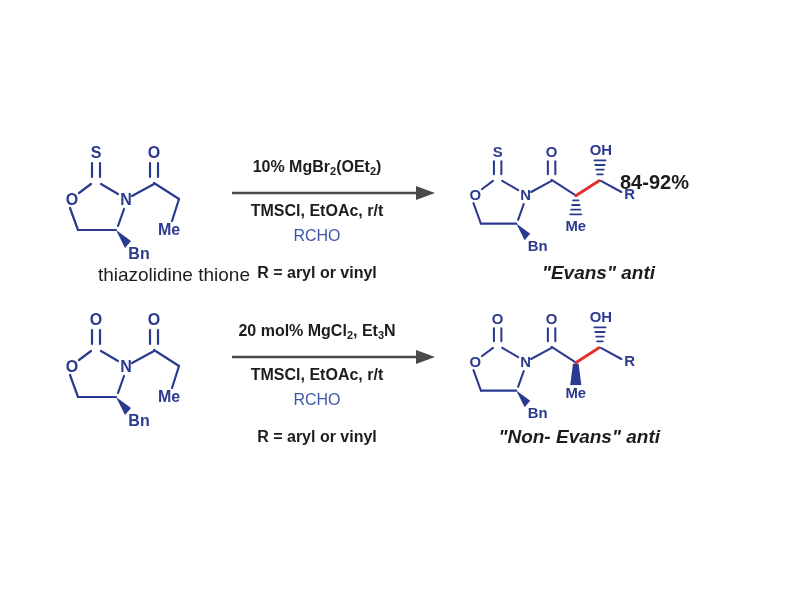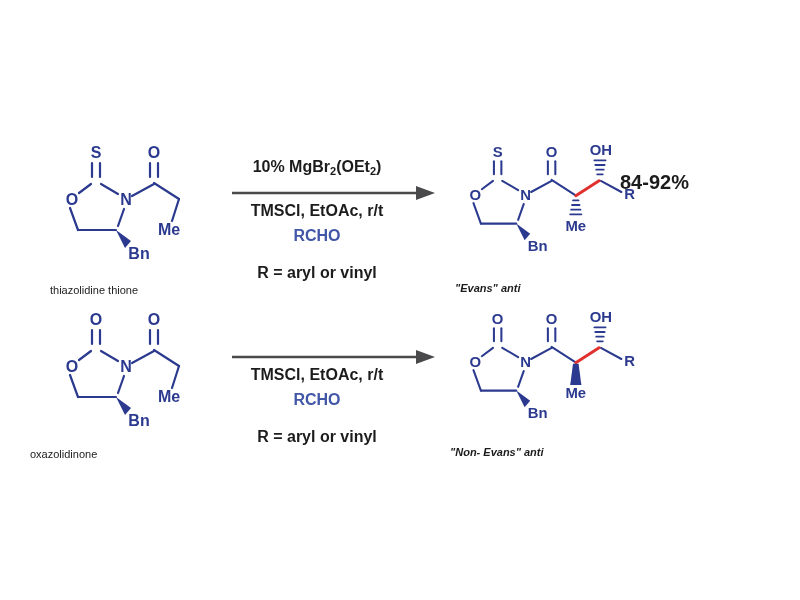--- a/index.html
+++ b/index.html
@@ -1,22 +1,22 @@
 <!DOCTYPE html>
 <html style="--structure: #2b3a8f; --highlight: #e0312e; --rcho: #4156a6; --arrow: #4a4a4c; --ink: #1c1c1c;"><head>
 <meta charset="utf-8">
 <style>
   html,body{margin:0;padding:0;background:#fff;}
   .canvas{position:relative;width:800px;height:600px;background:#ffffff;overflow:hidden;
           font-family:"Liberation Sans",sans-serif;color:var(--ink);}
   .abs{position:absolute;}
   .cond{width:200px;text-align:center;font-size:16px;color:var(--ink);white-space:nowrap;font-weight:bold;}
   .cond .sub{font-size:11px;vertical-align:-3px;}
-  .rcho{color:var(--rcho);font-weight:700;}
-  .struct-label{width:200px;text-align:left;font-size:11px;color:var(--ink);white-space:nowrap;margin-top:20px;}
+  .rcho{color:var(--rcho);font-weight:400;}
+  .struct-label{width:200px;text-align:right;font-size:19px;color:var(--ink);white-space:nowrap;}
   .product-label{font-weight:700;font-style:italic;}
   .results{width:155px;text-align:left;font-size:20px;line-height:20px;color:var(--ink);white-space:nowrap;font-weight:bold;}
   svg{overflow:visible;}
   svg text{font-family:"Liberation Sans",sans-serif;font-size:16px;font-weight:700;
            fill:var(--structure);text-anchor:middle;}
   .bond{stroke:var(--structure);stroke-width:2.2;stroke-linecap:round;fill:none;}
   .hash{stroke:var(--structure);stroke-width:2;stroke-linecap:round;}
   .wedge{fill:var(--structure);stroke:none;}
   .redbond{stroke:var(--highlight);stroke-width:3.2;stroke-linecap:round;}
   .arrowline{stroke:var(--arrow);stroke-width:2.4;}
@@ -124,20 +124,23 @@
     </g>
     <polygon class="wedge" points="68,92 83,103 77,110"></polygon>
     <text x="48" y="20">O</text>
     <text x="24" y="67">O</text>
     <text x="78" y="67">N</text>
     <text x="106" y="20">O</text>
     <text x="121" y="97">Me</text>
     <text x="91" y="121">Bn</text>
   </svg>
 
+  <div class="abs cond" style="left:217px;top:322px">
+    <span>20 mol% MgCl</span><span class="sub">2</span><span>, Et</span><span class="sub">3</span><span>N</span>
+  </div>
   <svg class="abs" style="left:232px;top:347px" width="205" height="20" viewBox="0 0 205 20">
     <line class="arrowline" x1="0" y1="10" x2="186" y2="10"></line>
     <polygon class="arrowhead" points="184,3 203,10 184,17"></polygon>
   </svg>
   <div class="abs cond" style="left:217px;top:366px">TMSCl, EtOAc, r/t</div>
   <div class="abs cond rcho" style="left:217px;top:391px">RCHO</div>
   <div class="abs cond" style="left:217px;top:428px">R = aryl or vinyl</div>
 
   <svg class="abs" style="left:453px;top:305px" width="200" height="121" viewBox="0 0 215 130">
     <g>
@@ -166,18 +169,17 @@
     <text x="48" y="20">O</text>
     <text x="24" y="67">O</text>
     <text x="78" y="67">N</text>
     <text x="106" y="20">O</text>
     <text x="132" y="100">Me</text>
     <text x="91" y="121">Bn</text>
     <text x="159" y="18">OH</text>
     <text x="190" y="66">R</text>
   </svg>
 
-  <div class="abs struct-label" style="left:30px;top:428px">oxazolidinone</div>
   <div class="abs struct-label product-label" style="left:450px;top:426px;width:210px">"Non- Evans" anti</div>
   <div class="abs results" style="left:620px;top:336px">
   </div>
 
 </div>
 
 </body></html>

